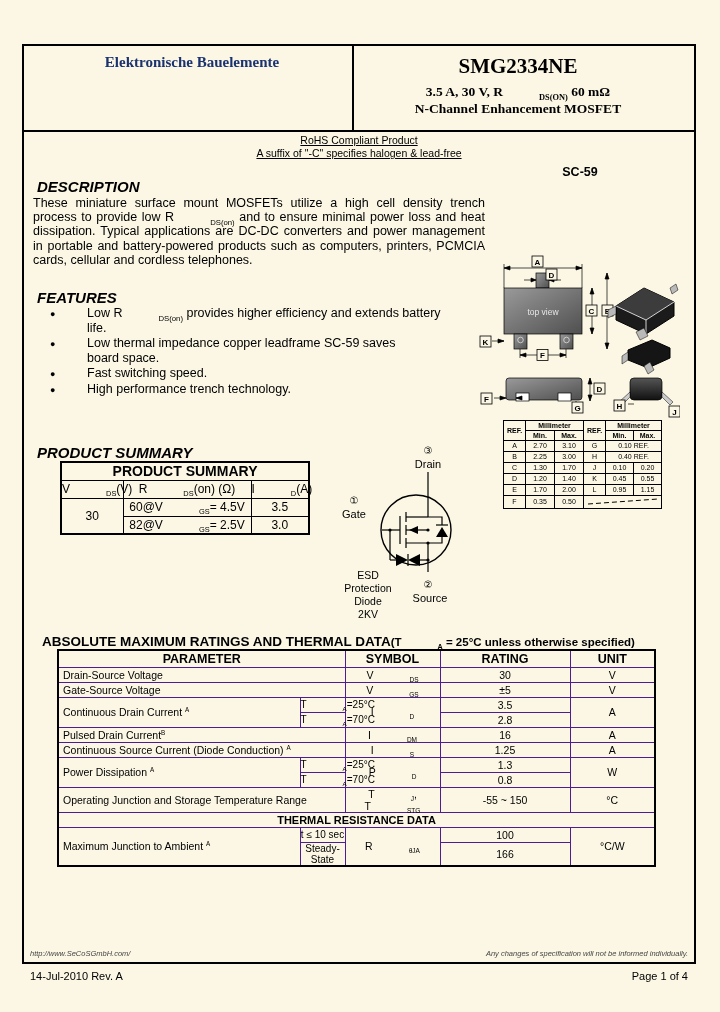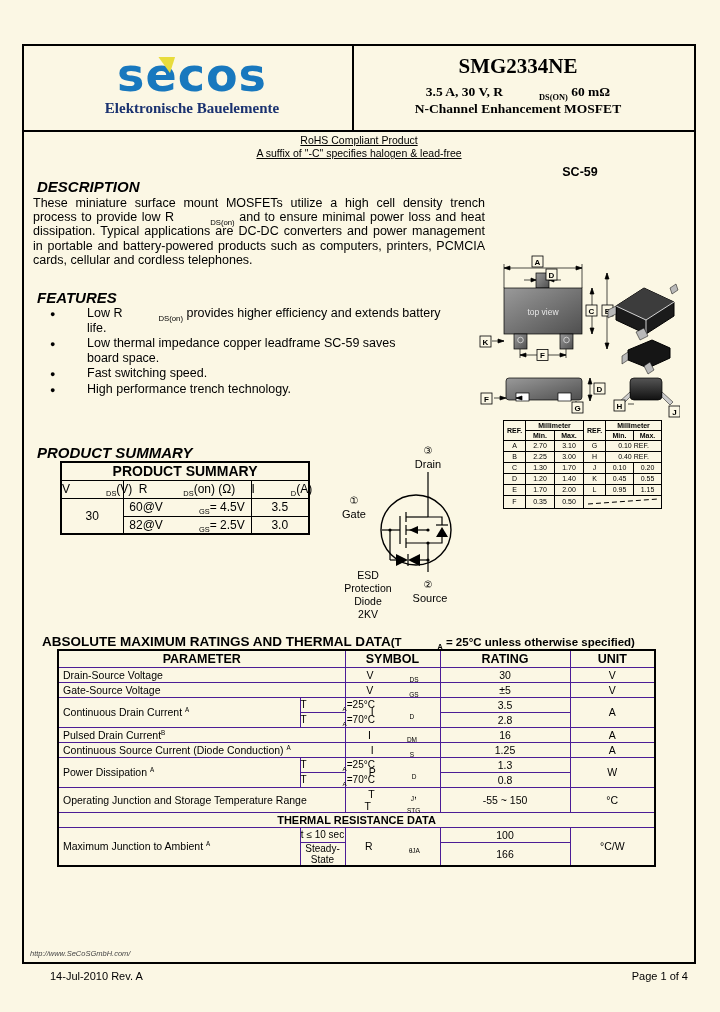--- a/index.html
+++ b/index.html
@@ -60,40 +60,36 @@
   .amr th { font-size:12.5px; height:17px; }
   .amr .pl { text-align:left; padding-left:4px; }
   .amr .cond { font-size:10px; }
 
   .notes { left:65px; top:851px; width:420px; font-size:10.5px; font-weight:bold; }
   .note-row { display:flex; margin-top:12px; }
   .note-lbl { width:23px; flex:0 0 23px; }
 
   .ft-url { left:30px; top:949px; font-size:7.5px; color:#444; }
   .ft-disc { left:350px; top:949px; width:338px; text-align:right; font-size:7.5px; color:#444; }
-  .ft-date { left:30px; top:970px; font-size:11px;margin-left:20px; }
+  .ft-date { left:30px; top:970px; font-size:11px; }
   .ft-page { left:556px; top:970px; width:132px; text-align:right; font-size:11px; }
 
   svg text { font-family:"Liberation Sans", sans-serif; }
 </style>
 </head>
 <body>
 
 <div class="page">
 
   <div class="abs frame">
 
     <div class="abs hdr-divider"></div>
     <div class="abs hdr-rule"></div>
 
     <div class="abs logo-wrap">
-      <span class="logo-word">
-        <span>secos</span>
-        <span class="logo-wedge"></span>
-      </span>
       <div class="logo-sub">Elektronische Bauelemente</div>
     </div>
 
     <div class="abs title-cell">
       <div class="pn">SMG2334NE</div>
       <div class="pn-sub">
         <div><span>3.5 A, 30 V, R</span><sub>DS(ON)</sub><span> 60 mΩ</span></div>
         <div>N-Channel Enhancement MOSFET</div>
       </div>
     </div>
@@ -471,16 +467,17 @@
     </tr>
     <tr>
       <td class="cond">Steady-State</td>
       <td>166</td>
     </tr>
   </tbody>
     </table>
 
 
   <div class="abs ft-url i">http://www.SeCoSGmbH.com/</div>
+  <div class="abs ft-disc i">Any changes of specification will not be informed individually.</div>
   <div class="abs ft-date">14-Jul-2010 Rev. A</div>
   <div class="abs ft-page">Page 1 of 4</div>
 
 </div>
 
 </body></html>

